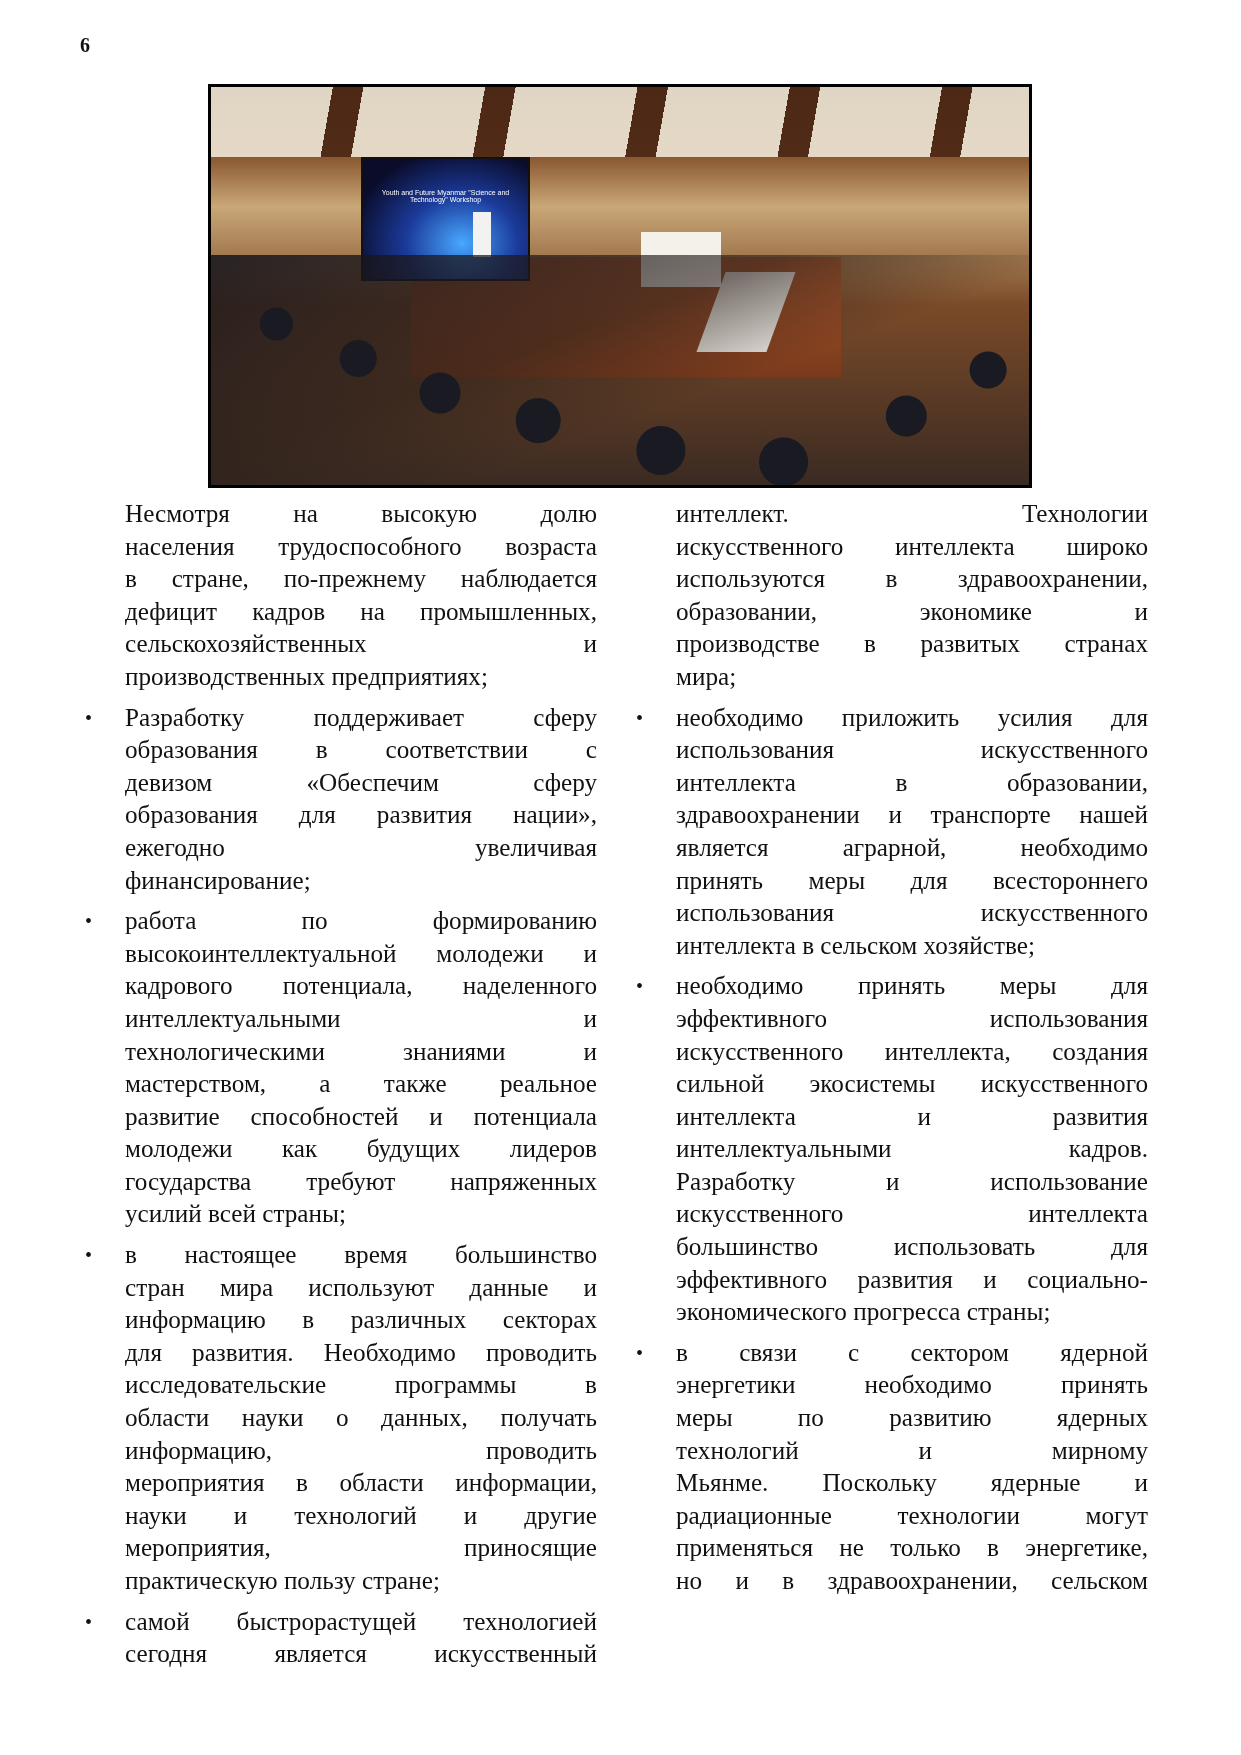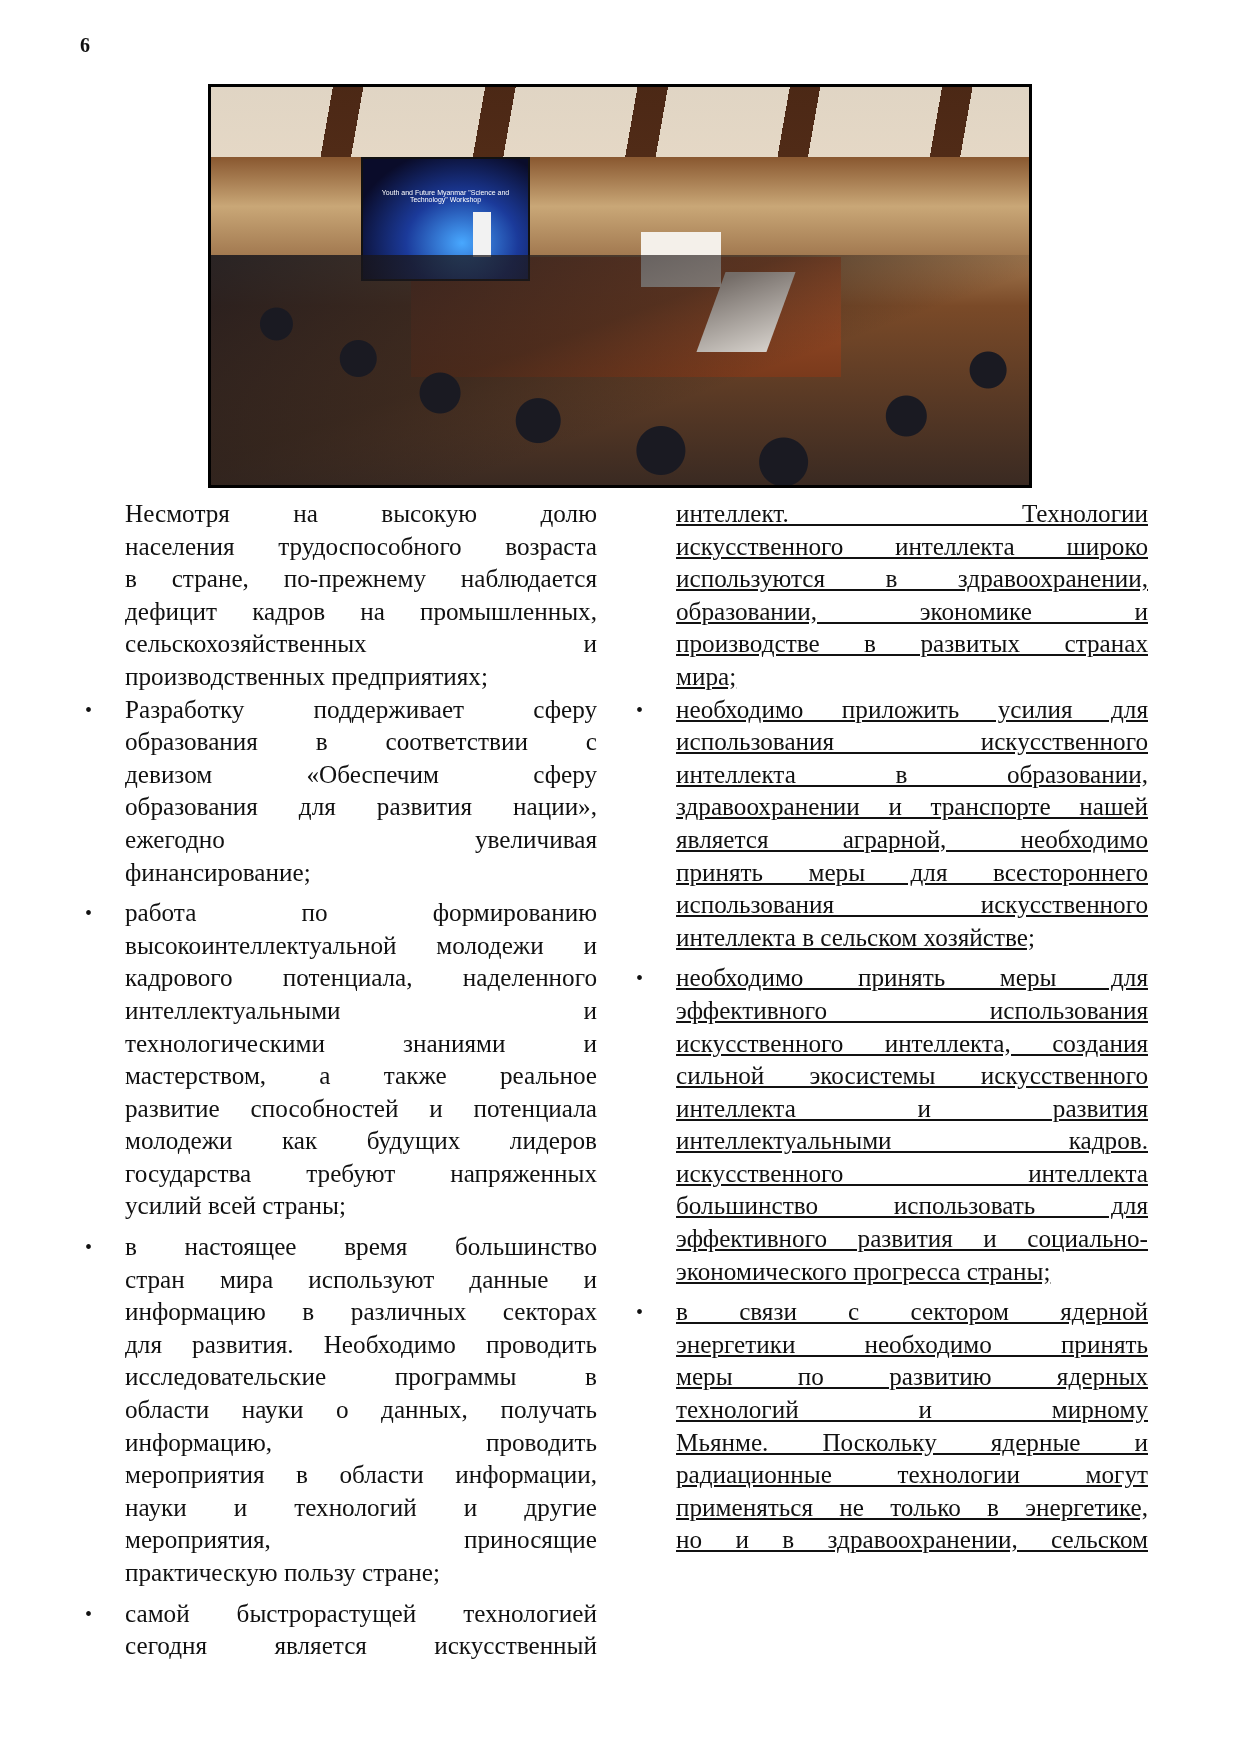--- a/index.html
+++ b/index.html
@@ -27,22 +27,22 @@
              radial-gradient(circle at 18% 45%, #1a1a22 0 18px, transparent 19px),
              radial-gradient(circle at 28% 60%, #1a1a22 0 20px, transparent 21px),
              radial-gradient(circle at 40% 72%, #1a1a22 0 22px, transparent 23px),
              radial-gradient(circle at 55% 85%, #1a1a22 0 24px, transparent 25px),
              radial-gradient(circle at 70% 90%, #1a1a22 0 24px, transparent 25px),
              radial-gradient(circle at 85% 70%, #1a1a22 0 20px, transparent 21px),
              radial-gradient(circle at 95% 50%, #1a1a22 0 18px, transparent 19px),
              linear-gradient(160deg, rgba(20,20,28,.85) 0%, rgba(40,30,26,.6) 40%, rgba(20,20,28,.0) 60%); }
   .col { position: absolute; top: 498px; font-size: 25.2px; line-height: 32.6px; text-align: justify; }
   .col.left { left: 125px; width: 472px; }
-  .col.right { left: 676px; width: 472px; text-decoration: underline; }
-  .para { margin: 0 0 0 0; position: relative; }
+  .col.right { left: 676px; width: 472px; }
+  .para { margin: 0 0 8px 0; position: relative; }
   .bullet-item { position: relative; margin: 0 0 8px 0; }
   .bullet { position: absolute; left: -40px; top: 0; font-size: 20px; }
   .line { display: block; text-align: justify; text-align-last: justify; white-space: nowrap; }
   .line.last { text-align-last: left; }
 </style>
 </head>
 <body>
 
 <div class="page-num">6</div>
 
@@ -131,20 +131,21 @@
       <span class="line last">интеллекта в сельском хозяйстве;</span>
     </div>
   <div class="bullet-item">
     <span class="bullet">•</span>
   <span class="line">необходимо принять меры для</span>
       <span class="line">эффективного использования</span>
       <span class="line">искусственного интеллекта, создания</span>
       <span class="line">сильной экосистемы искусственного</span>
       <span class="line">интеллекта и развития</span>
       <span class="line">интеллектуальными кадров.</span>
+      <span class="line">Разработку и использование</span>
       <span class="line">искусственного интеллекта</span>
       <span class="line">большинство использовать для</span>
       <span class="line">эффективного развития и социально-</span>
       <span class="line last">экономического прогресса страны;</span>
     </div>
   <div class="bullet-item">
     <span class="bullet">•</span>
   <span class="line">в связи с сектором ядерной</span>
       <span class="line">энергетики необходимо принять</span>
       <span class="line">меры по развитию ядерных</span>

